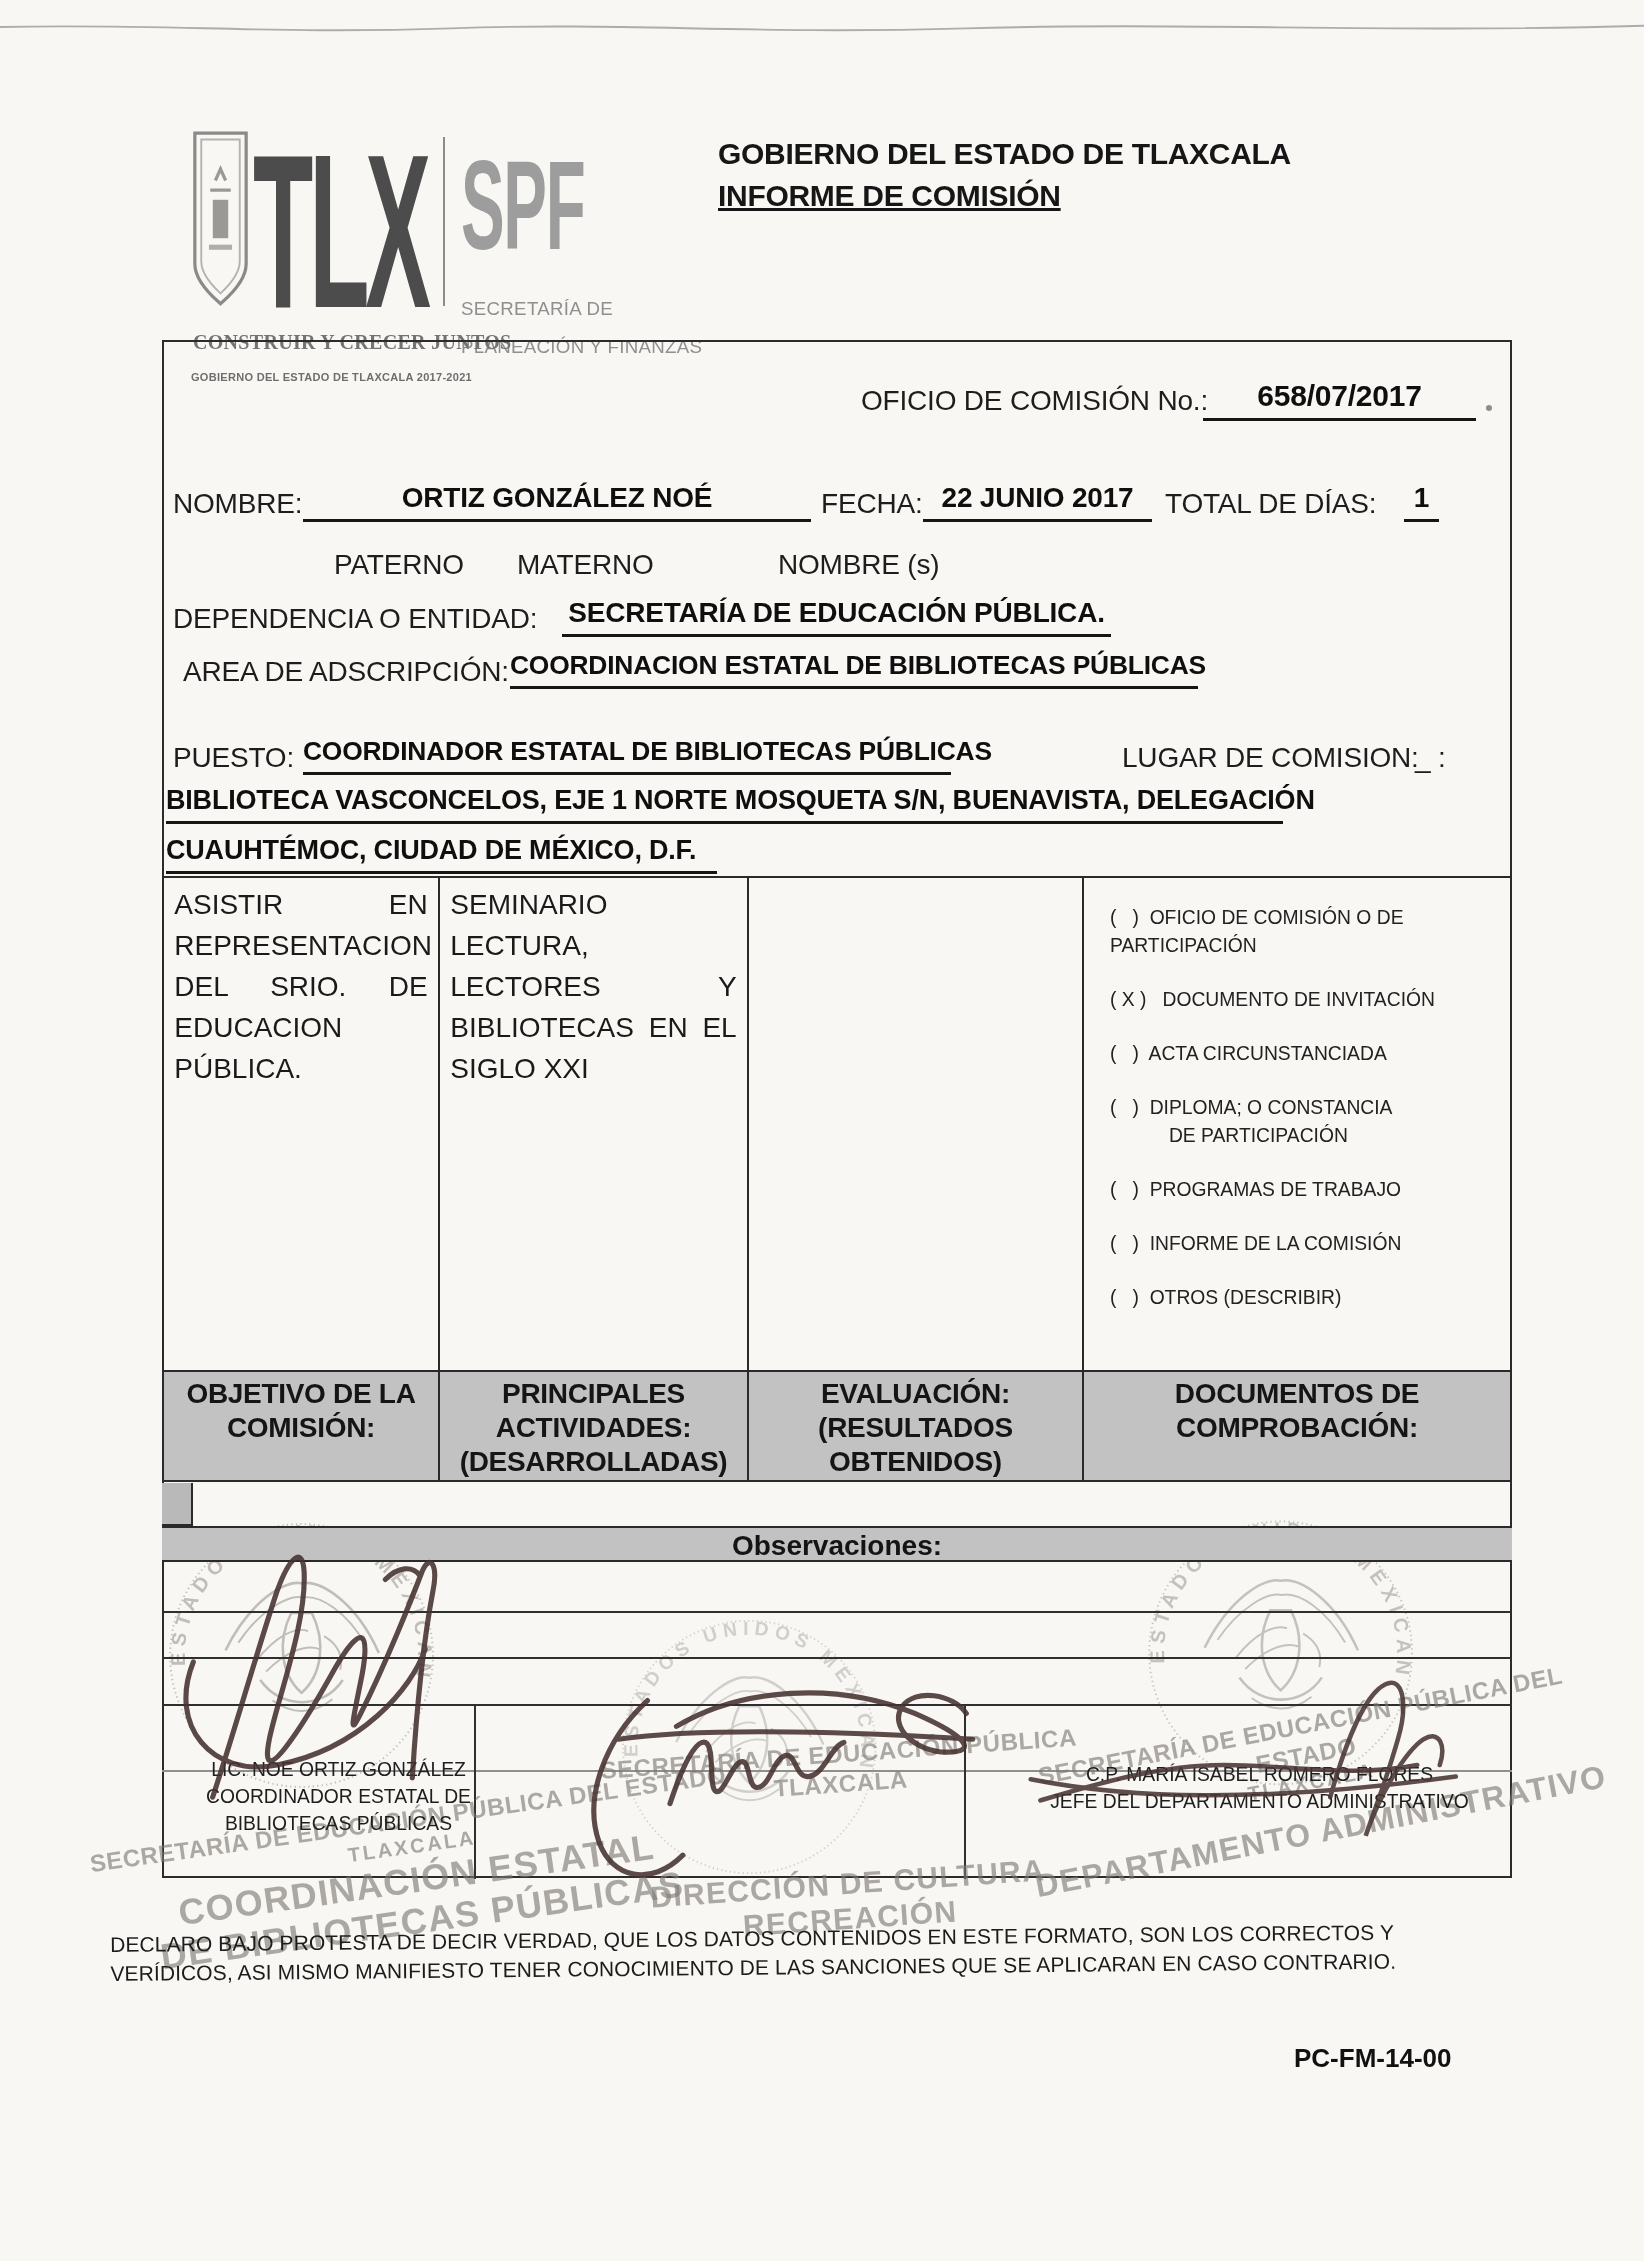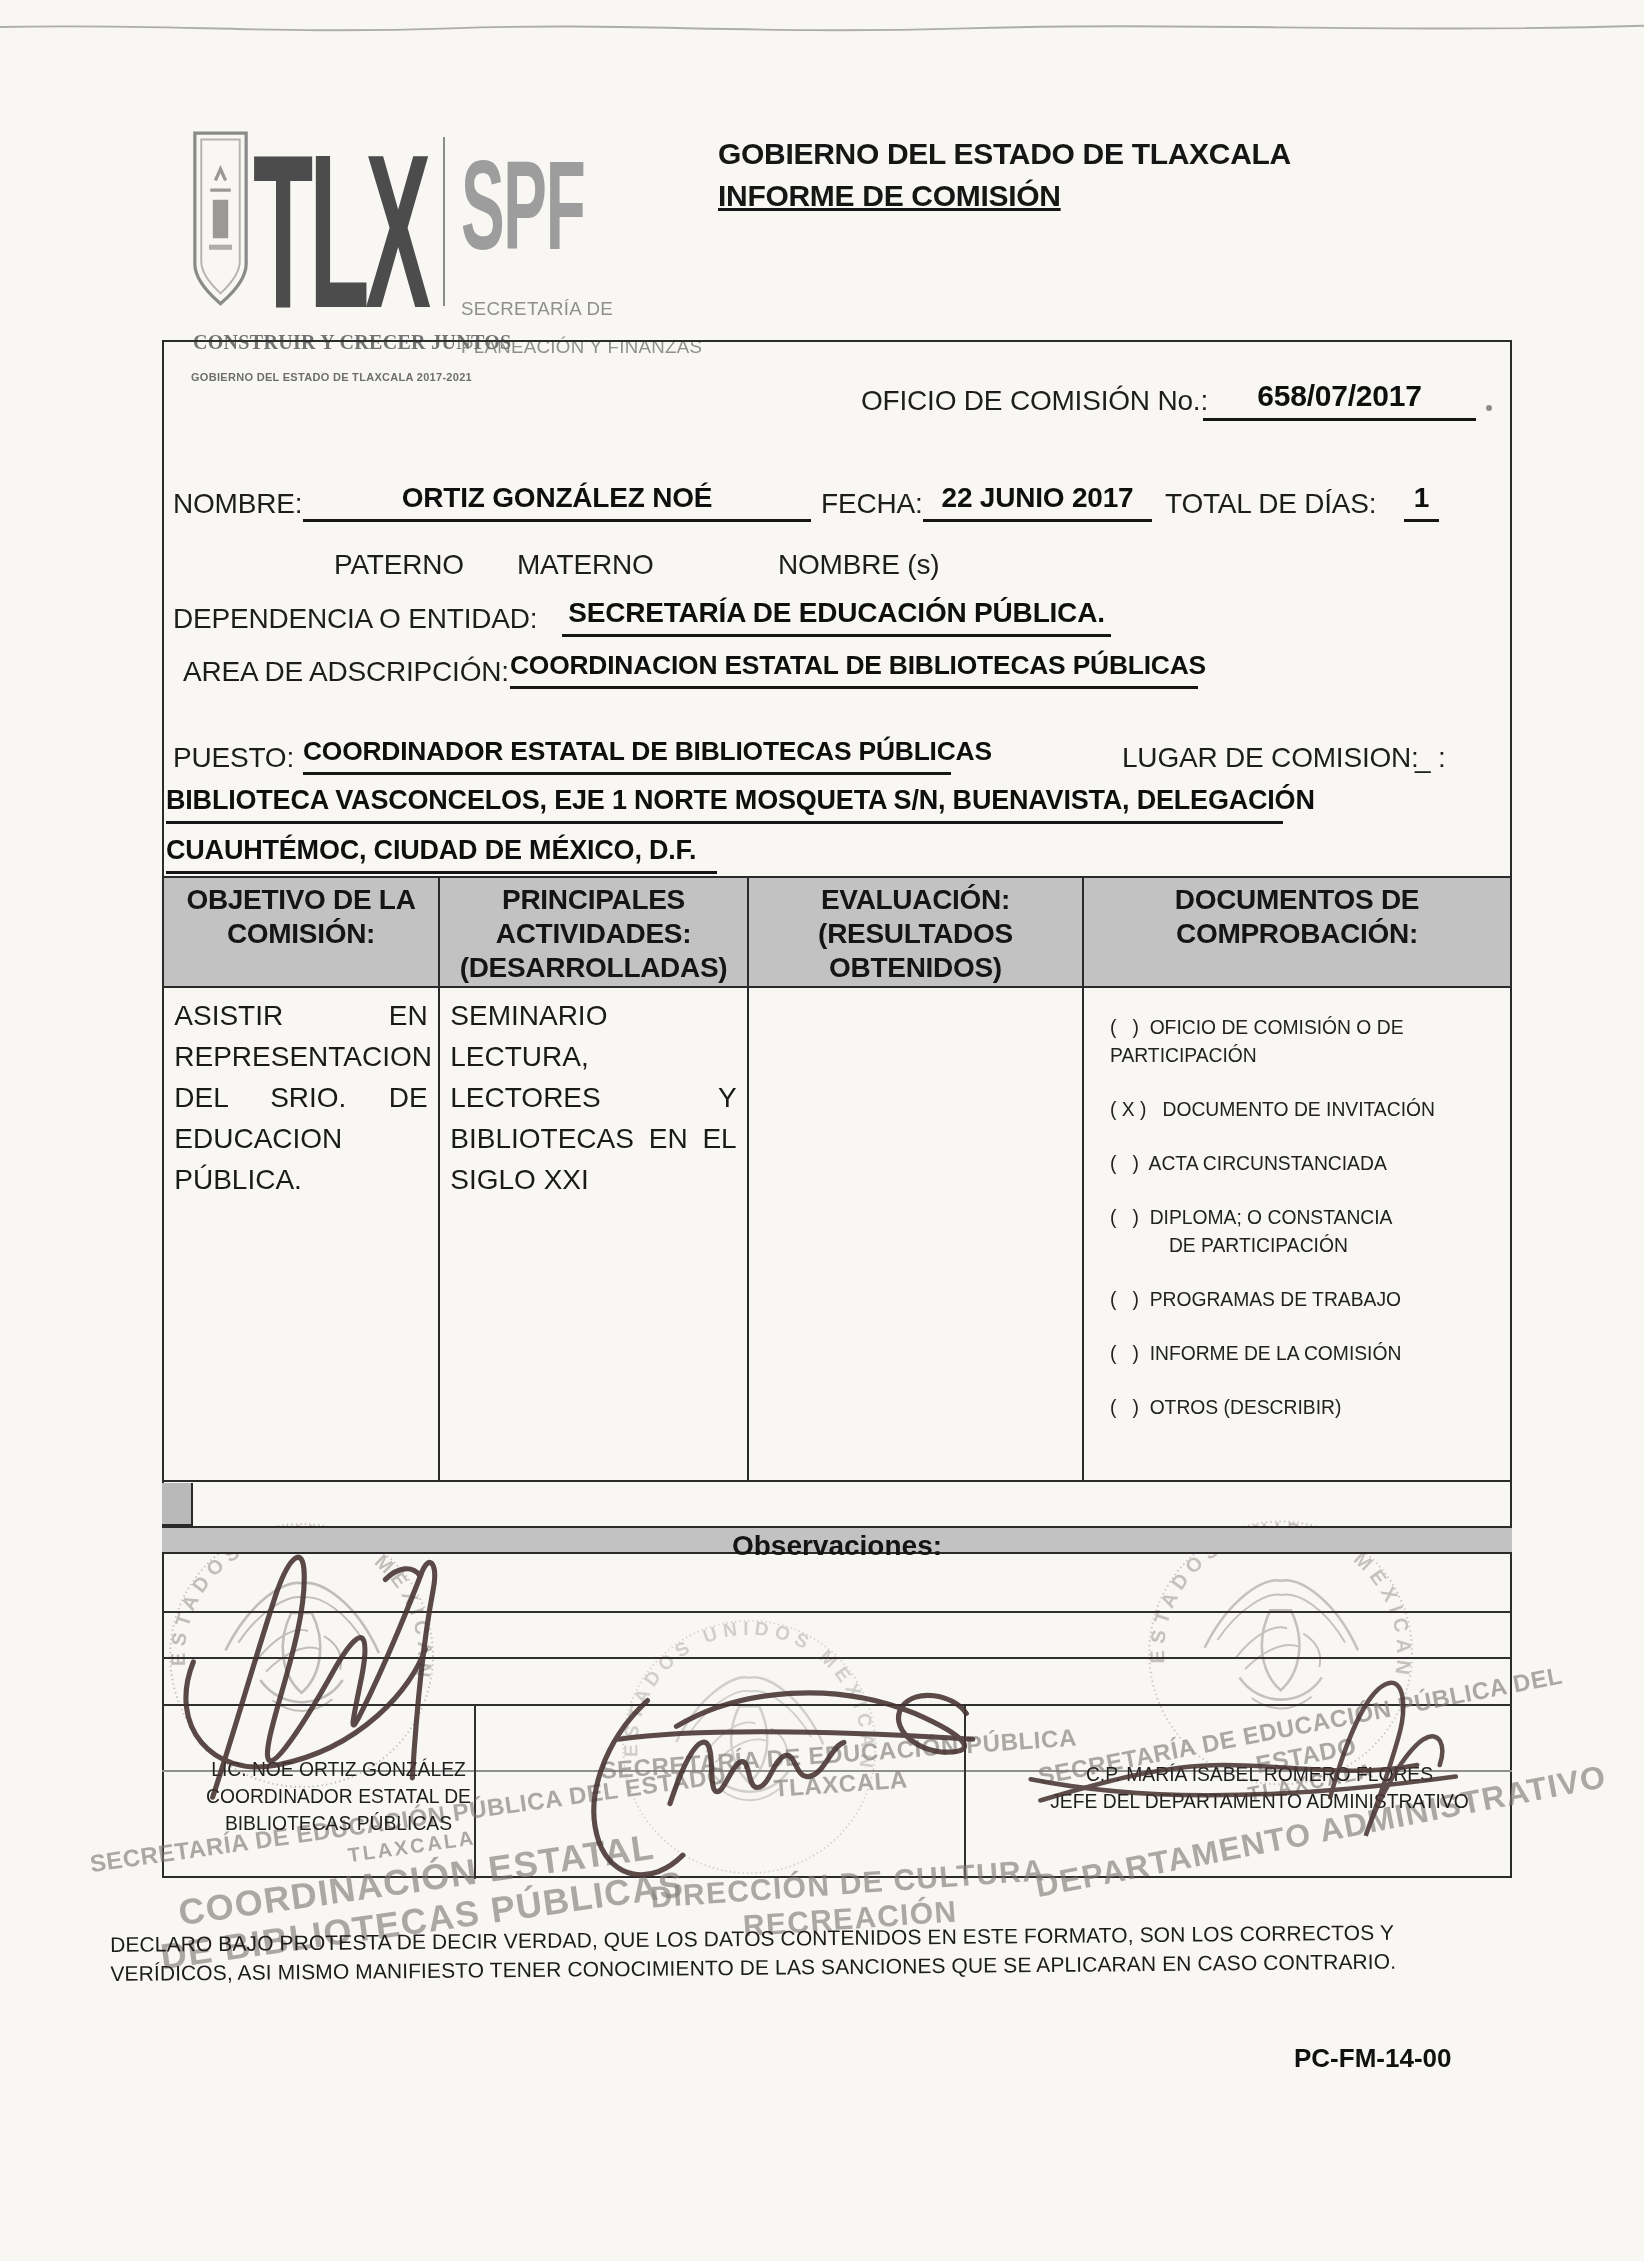--- a/index.html
+++ b/index.html
@@ -122,53 +122,53 @@
   <div class="abs val left" style="left:166px;top:835px;width:551px;font-size:27px;">CUAUHTÉMOC, CIUDAD DE MÉXICO, D.F.</div>
 
   <table class="grid">
     <colgroup>
         <col style="width:276px">
         <col style="width:309px">
         <col style="width:335px">
         <col>
       </colgroup>
     <tbody>
-        <tr style="height:110px;">
-      <th class="pre">OBJETIVO DE LA
-COMISIÓN:</th>
-      <th class="pre">PRINCIPALES
-ACTIVIDADES:
-(DESARROLLADAS)</th>
-      <th class="pre">EVALUACIÓN:
-(RESULTADOS
-OBTENIDOS)</th>
-      <th class="pre">DOCUMENTOS DE
-COMPROBACIÓN:</th>
-    </tr>
-    <tr>
+        <tr>
       <td class="cell-just">ASISTIR EN REPRESENTACION DEL SRIO. DE EDUCACION PÚBLICA.</td>
       <td class="cell-just">SEMINARIO LECTURA, LECTORES Y BIBLIOTECAS EN EL SIGLO XXI</td>
       <td></td>
       <td style="padding:26px 6.4px 6.4px 26px;">
         <div class="doc-item">(   )  OFICIO DE COMISIÓN O DE
 PARTICIPACIÓN</div>
         <div class="doc-item">( X )   DOCUMENTO DE INVITACIÓN</div>
         <div class="doc-item">(   )  ACTA CIRCUNSTANCIADA</div>
         <div class="doc-item">(   )  DIPLOMA; O CONSTANCIA
            DE PARTICIPACIÓN</div>
         <div class="doc-item">(   )  PROGRAMAS DE TRABAJO</div>
         <div class="doc-item">(   )  INFORME DE LA COMISIÓN</div>
         <div class="doc-item">(   )  OTROS (DESCRIBIR)</div>
       </td>
     </tr>
+    <tr style="height:110px;">
+      <th class="pre">OBJETIVO DE LA
+COMISIÓN:</th>
+      <th class="pre">PRINCIPALES
+ACTIVIDADES:
+(DESARROLLADAS)</th>
+      <th class="pre">EVALUACIÓN:
+(RESULTADOS
+OBTENIDOS)</th>
+      <th class="pre">DOCUMENTOS DE
+COMPROBACIÓN:</th>
+    </tr>
   </tbody>
     </table>
 
   <div class="abs" style="left:162px;top:1483px;width:31px;height:43px;background:#b9b9b9;border-right:2.6px solid #2a2a2a;border-bottom:2.6px solid #2a2a2a;box-sizing:border-box;"></div>
-  <div class="abs" style="left:162px;top:1526px;width:1350px;height:28px;background:#c2c2c2;border-top:2.6px solid #2a2a2a;border-bottom:2.6px solid #2a2a2a;box-sizing:border-box;text-align:center;">
+  <div class="abs" style="left:162px;top:1526px;width:1350px;height:36px;background:#c2c2c2;border-top:2.6px solid #2a2a2a;border-bottom:2.6px solid #2a2a2a;box-sizing:border-box;text-align:center;">
     <span style="font-size:28px;font-weight:bold;color:#141414;line-height:36px;">Observaciones:</span>
   </div>
 
   <div class="abs hline" style="left:162px;top:1611px;width:1350px;"></div>
   <div class="abs hline" style="left:162px;top:1657px;width:1350px;"></div>
   <div class="abs hline" style="left:162px;top:1704px;width:1350px;"></div>
   <div class="abs hline" style="left:162px;top:1770px;width:1350px;background:#8f8f8f;"></div>
 
   <div class="abs vline" style="left:474px;top:1704px;height:175px;"></div>
   <div class="abs vline" style="left:964px;top:1704px;height:175px;"></div>

